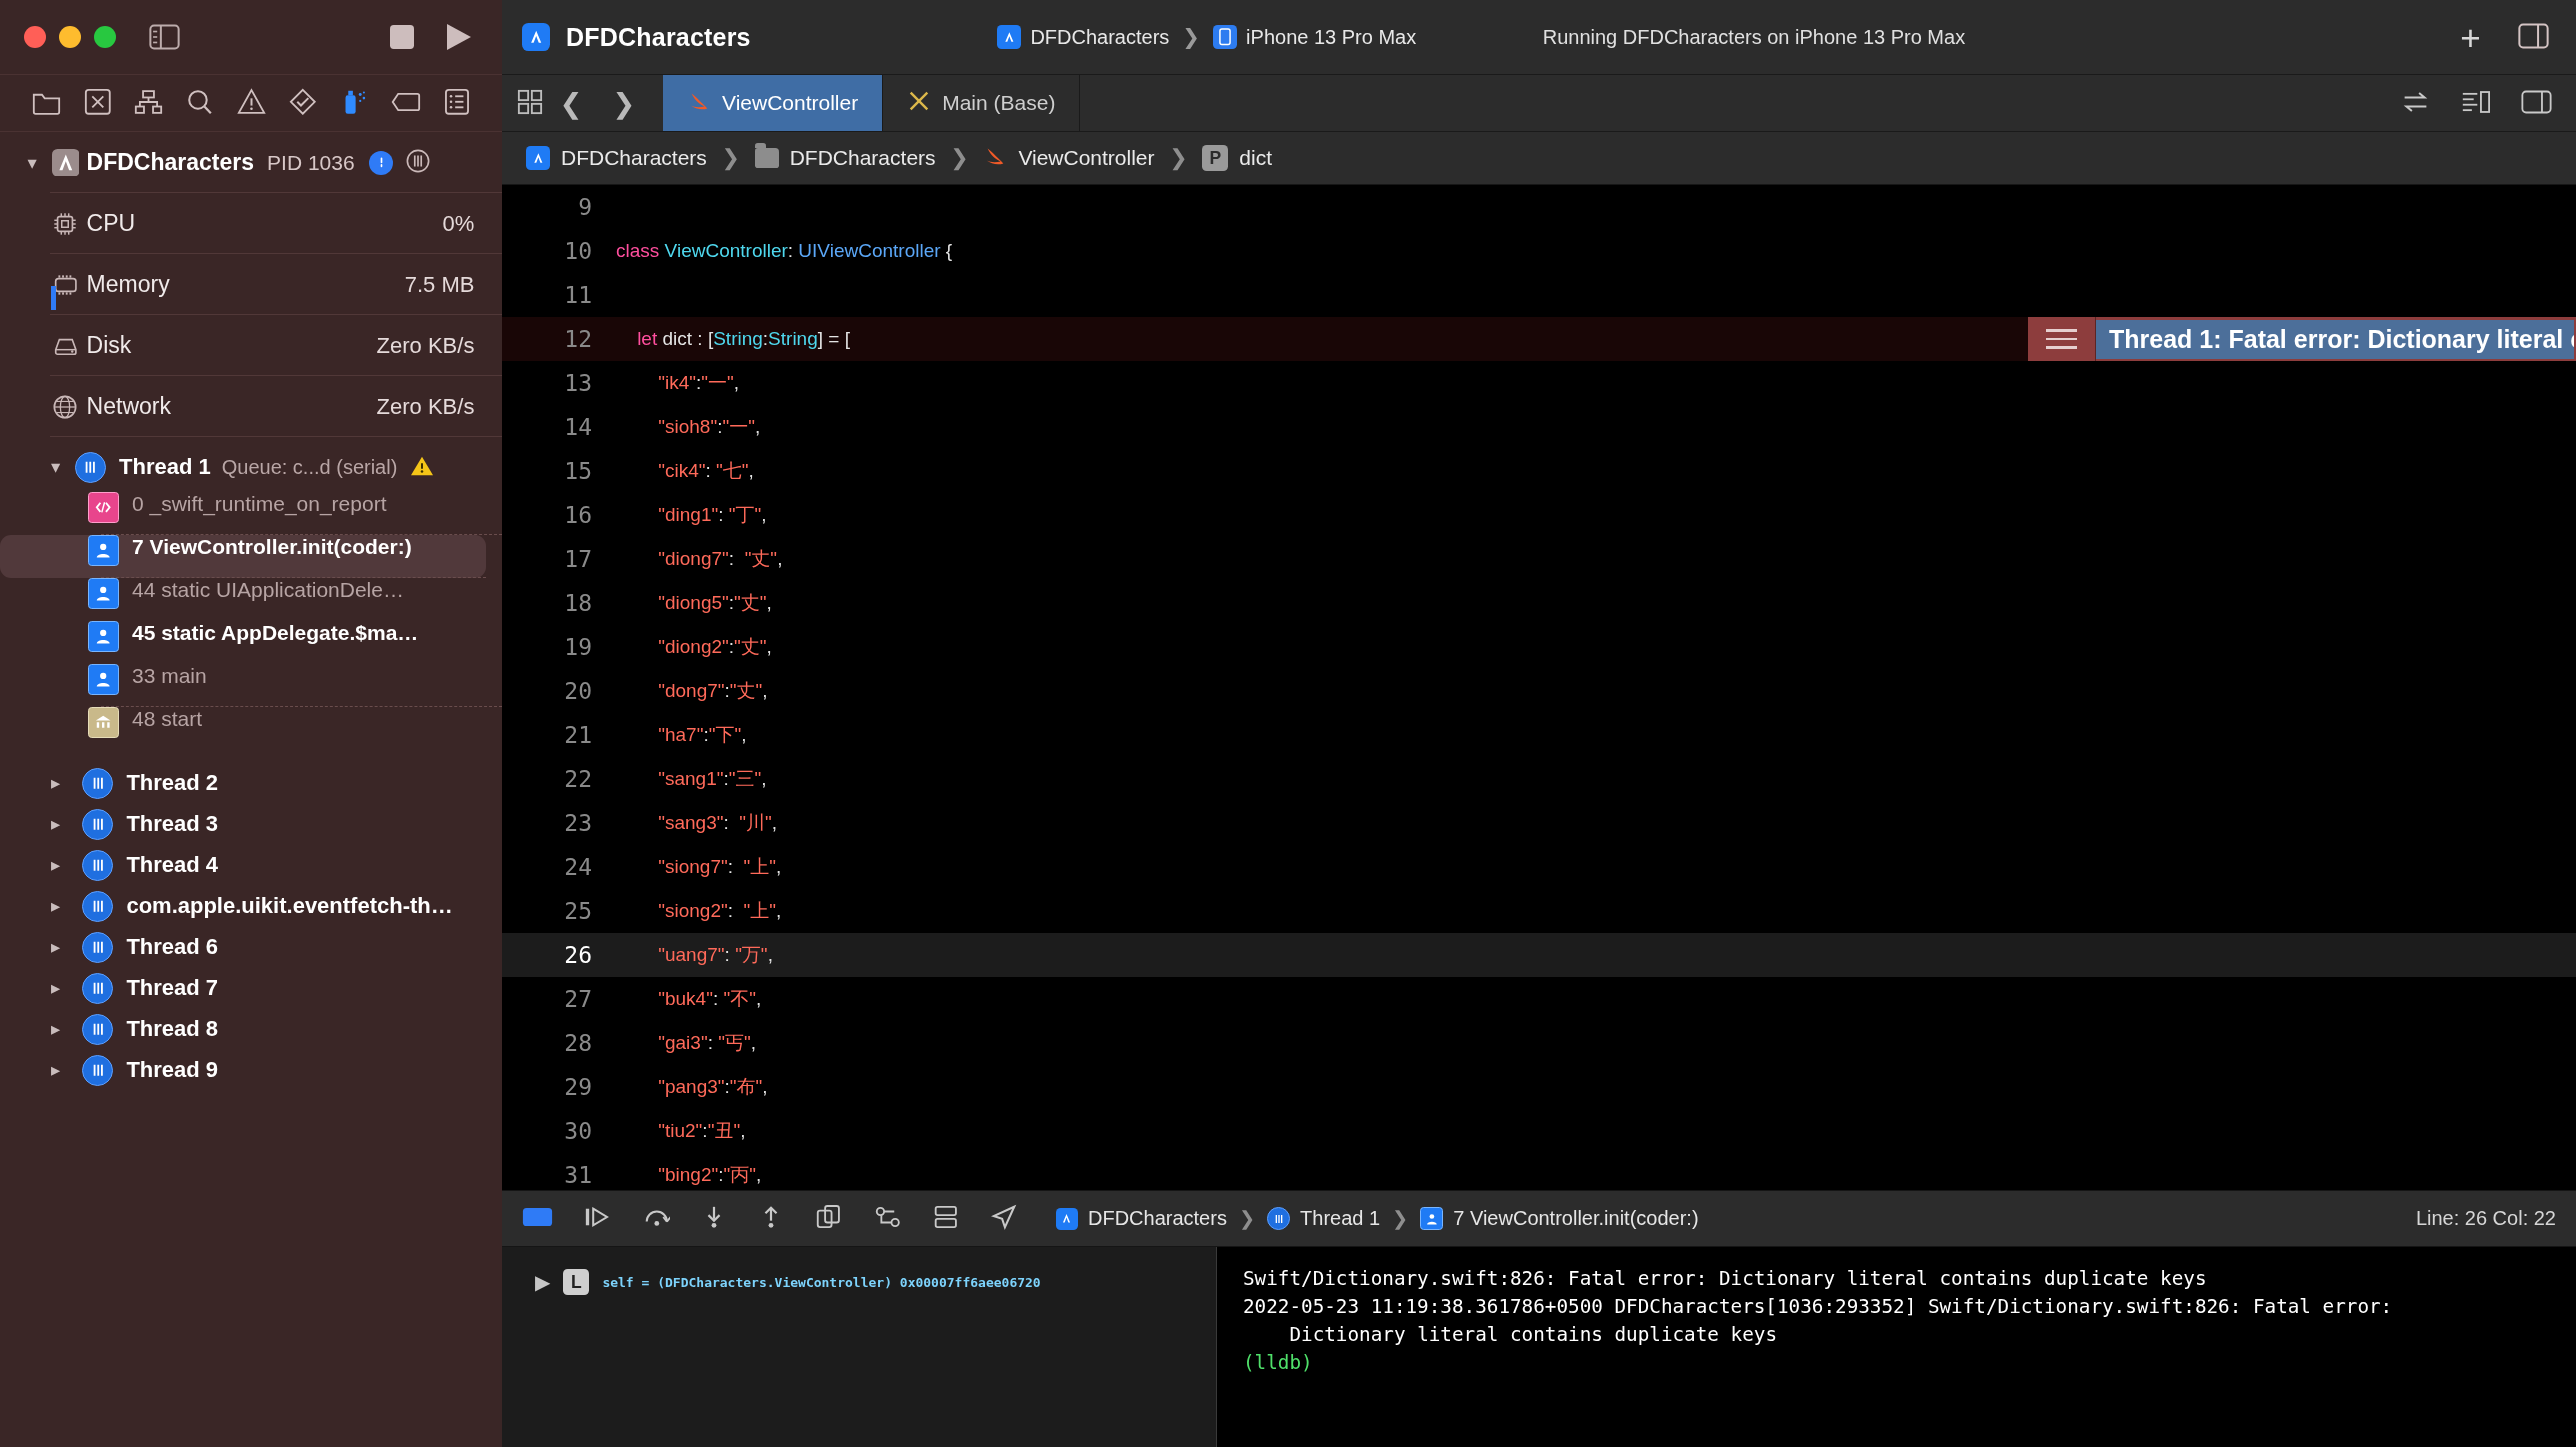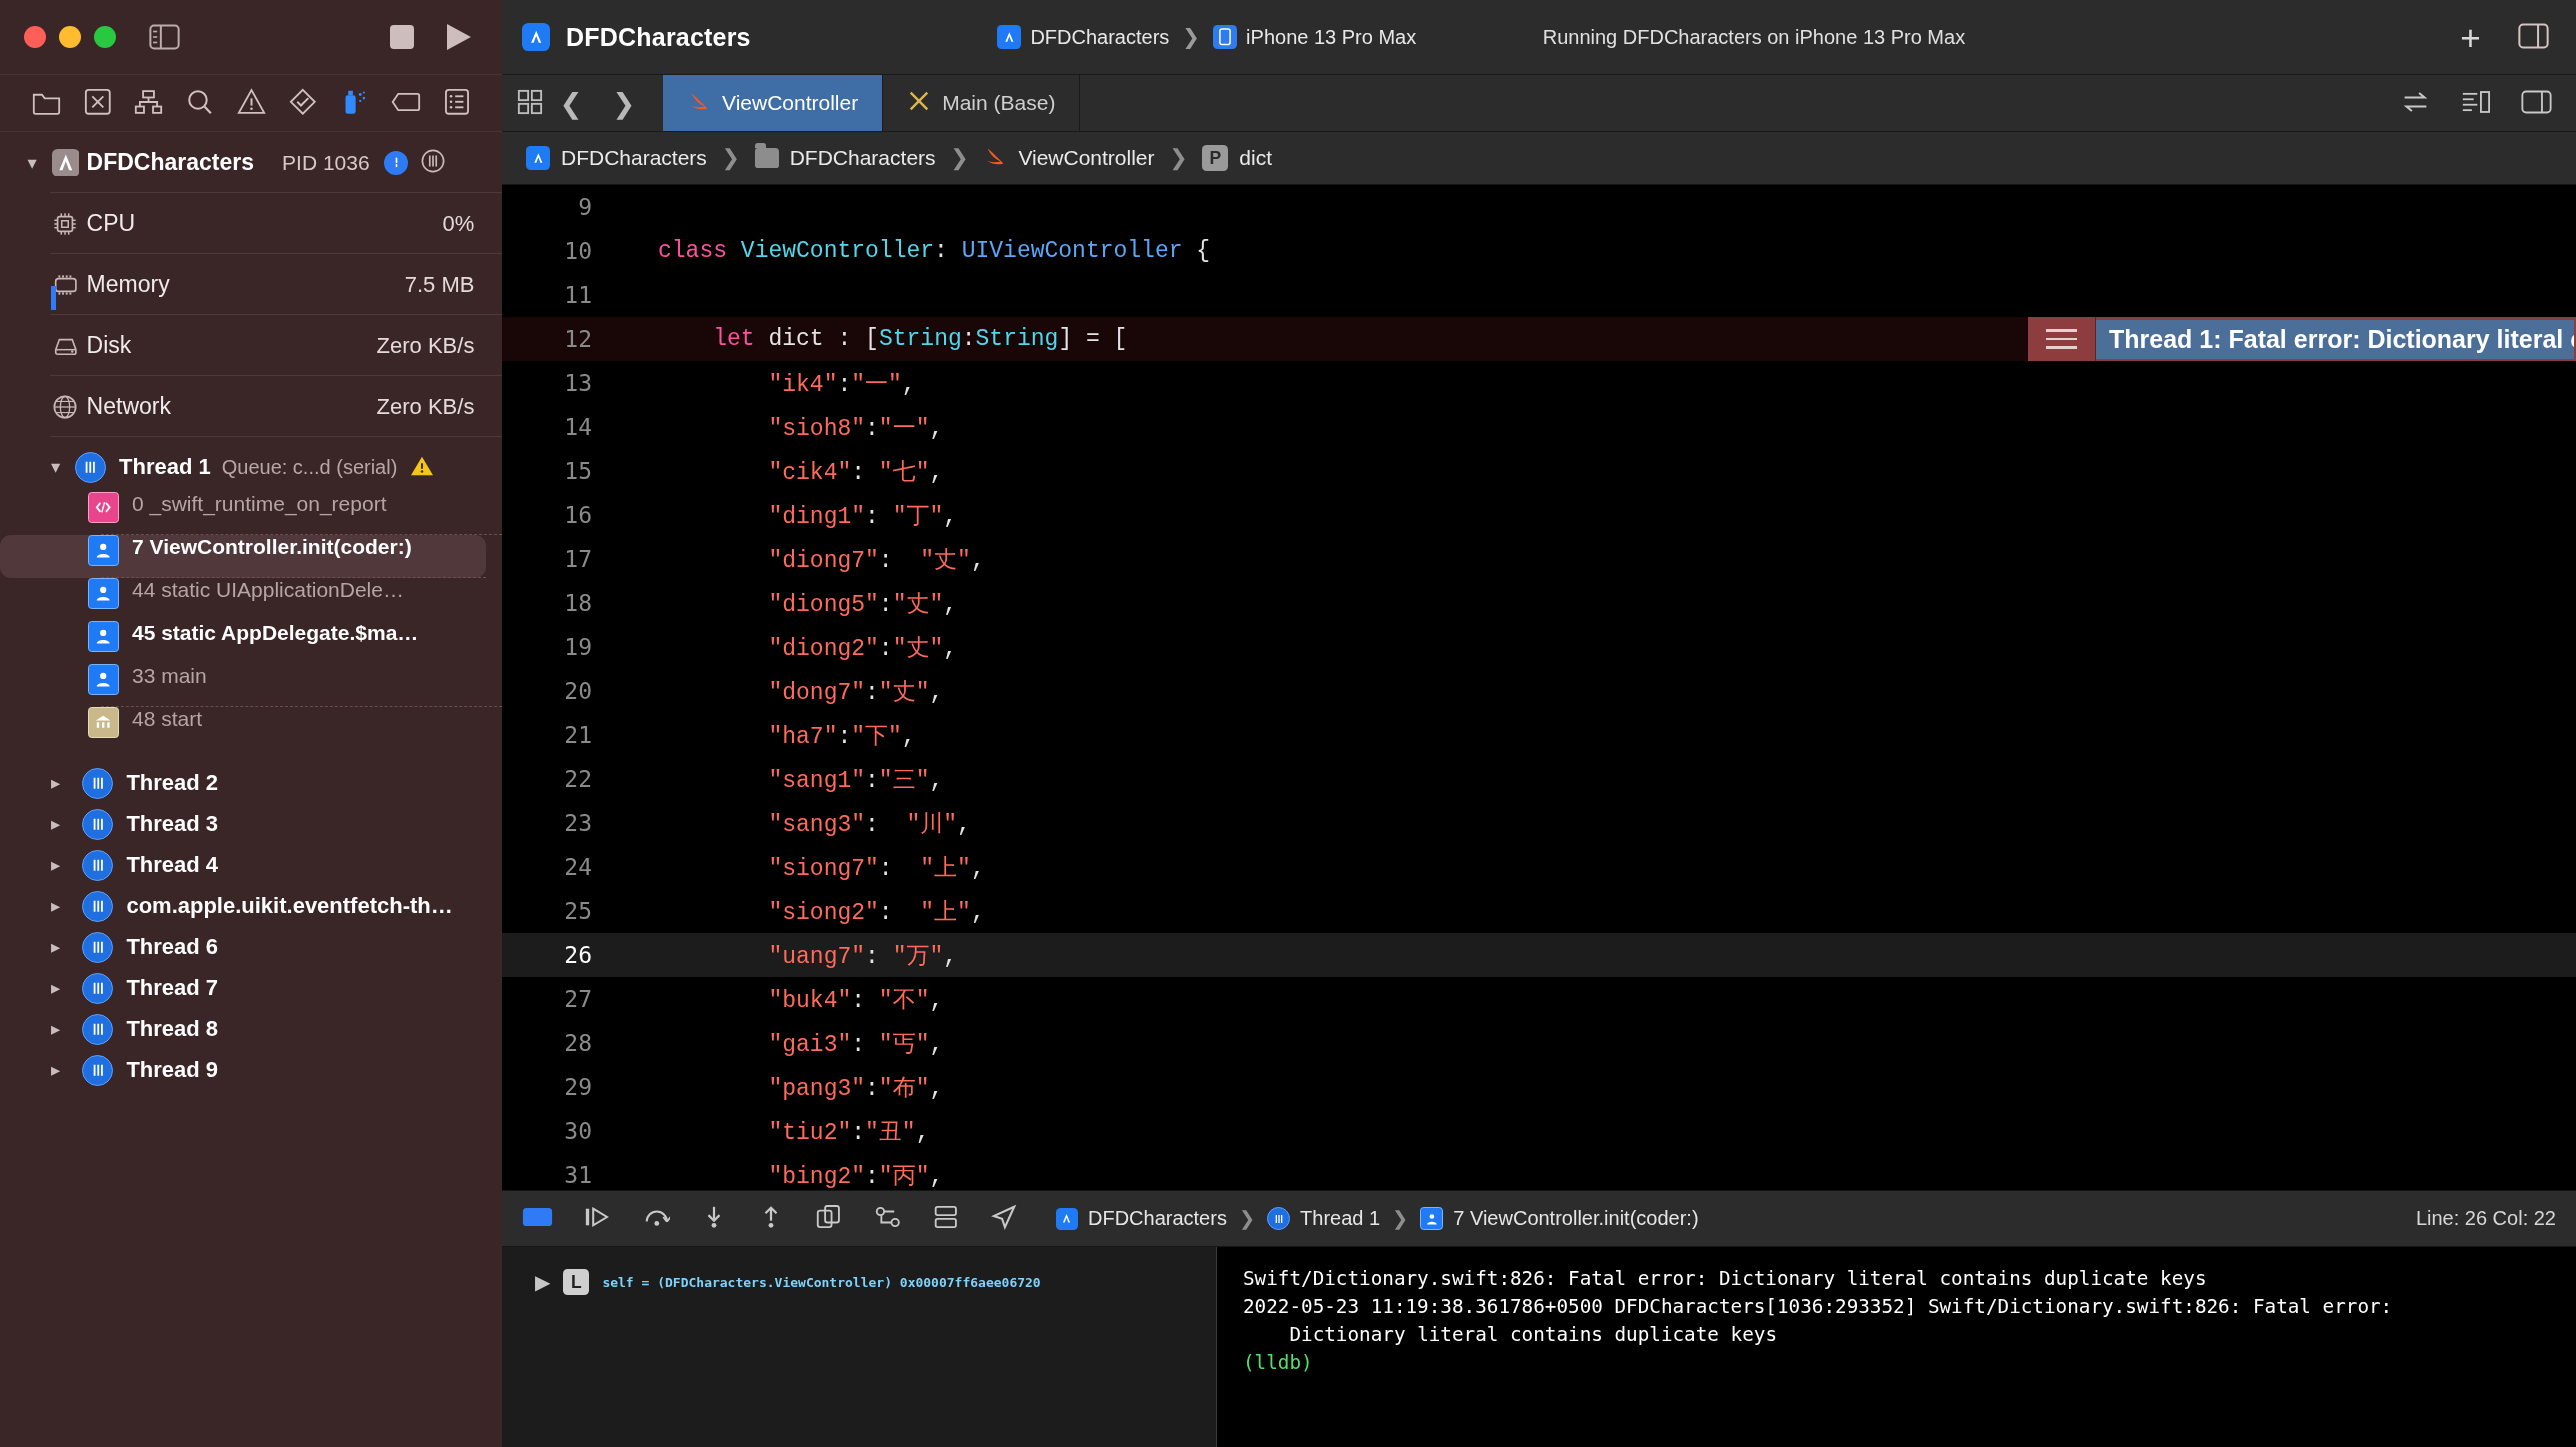--- a/index.html
+++ b/index.html
@@ -70,21 +70,21 @@
     display:flex; flex-direction:column; position:relative;
   }
   .sb-row { display:flex; align-items:center; height:61px; padding-left:27.6px; position:relative; }
   .sb-sep { position:absolute; left:50px; right:0; bottom:0; height:0.9px; background:#513838; }
   .disc { width:24px; color:#c9bcbc; font-size:18.4px; display:flex; align-items:center; }
   .disc.blank { visibility:hidden; }
   .sb-ic { width:35px; display:flex; align-items:center; justify-content:flex-start; flex-shrink:0; }
   .sb-label { color:#fff; font-size:23px; font-weight:bold; }
   .sb-label.reg { font-weight:normal; color:#f0eaea; }
   .sb-val { margin-left:auto; padding-right:27.6px; color:#e5dada; font-size:22px; }
-  .pid { color:#d8c8c8; font-size:21px; margin-left:28px; }
+  .pid { color:#d8c8c8; font-size:21px; margin-left:13px; }
   .bluebadge { width:24px;height:24px;border-radius:50%;background:#2f7bf6;display:inline-flex;align-items:center;justify-content:center;margin-left:14.7px;}
   .memBar { position:absolute; left:51px; bottom:5.5px; width:4.6px; height:24px; background:#2f7bf6; }
 
   .stack-row { display:flex; height:43px; padding-left:88px; position:relative; }
   .stack-row .dashsep { position:absolute; left:101px; right:0; bottom:0; height:0; border-bottom:0.9px dashed #6a4d4d; }
   .fr-ic { width:31px;height:31px;border-radius:3.7px;display:flex;align-items:center;justify-content:center;flex-shrink:0;margin-right:13px;}
   .fr-ic.pink { background:#e8458c; border:1.8px solid #ff9ecb; }
   .fr-ic.blue { background:#1f7bf5; border:1.8px solid #78b5ff; }
   .fr-ic.tan  { background:#c9b98a; border:1.8px solid #e6dcb8; }
   .fr-label { font-size:21px; color:#b7a4a4; white-space:nowrap; }
@@ -114,22 +114,22 @@
   .cl { display:flex; height:44px; align-items:center; position:relative; }
   .cl.hl { background:#190606; }
   .cl.cursor { background:#1c1c1c; }
   .gutter {
     width:114px; text-align:right; padding-right:24px; flex-shrink:0;
     color:#8a8a8a; font-size:23px;
     font-family:"DejaVu Sans Mono", monospace;
   }
   .cl.cursor .gutter { color:#fff; }
   .code {
-    font-family:Liberation Mono, monospace; font-size:23px;
-    white-space:pre; color:#d8d8d8; letter-spacing:0;margin-left:42px;
+    font-family:Liberation Sans, sans-serif; font-size:19px;
+    white-space:pre; color:#d8d8d8; letter-spacing:0;
   }
   .kw { color:#ff4f9e; }
   .type { color:#4fd8ee; }
   .typeB { color:#5ba7f7; }
   .str { color:#ff6a5a; }
   .plain { color:#e4e4e4; }
   .punc { color:#e4e4e4; }
 
   .errbanner {
     position:absolute; display:flex; align-items:center; height:44px;

